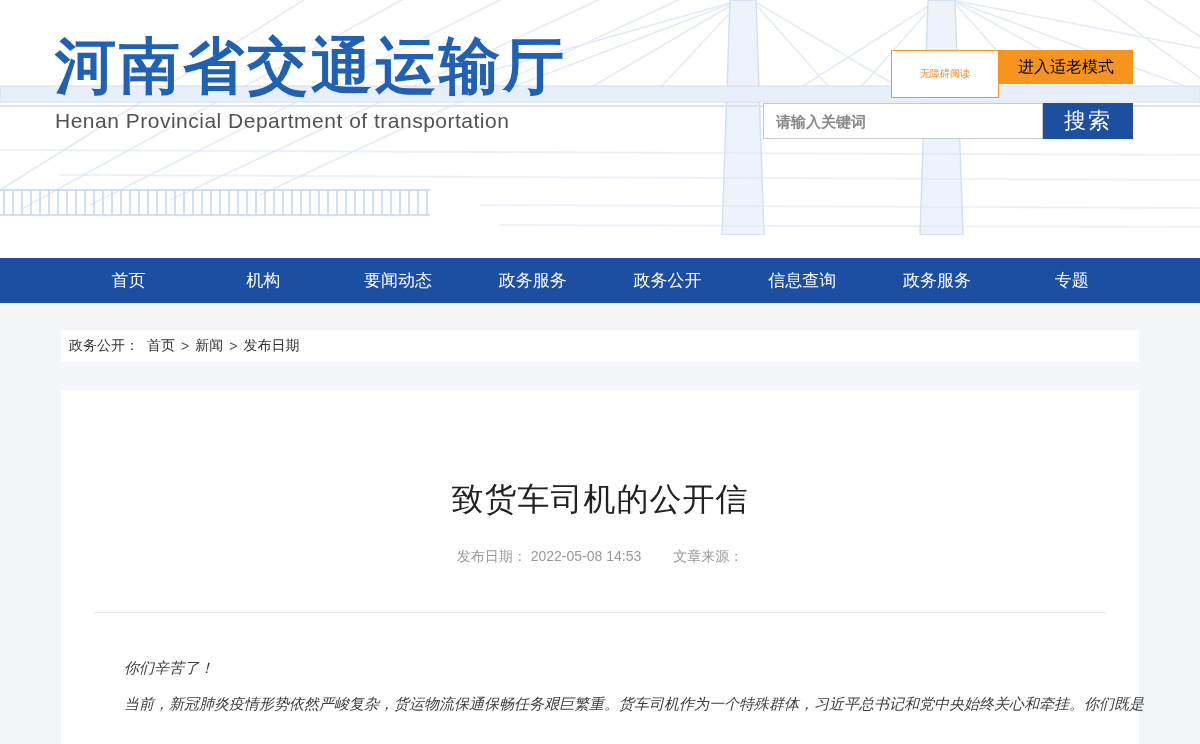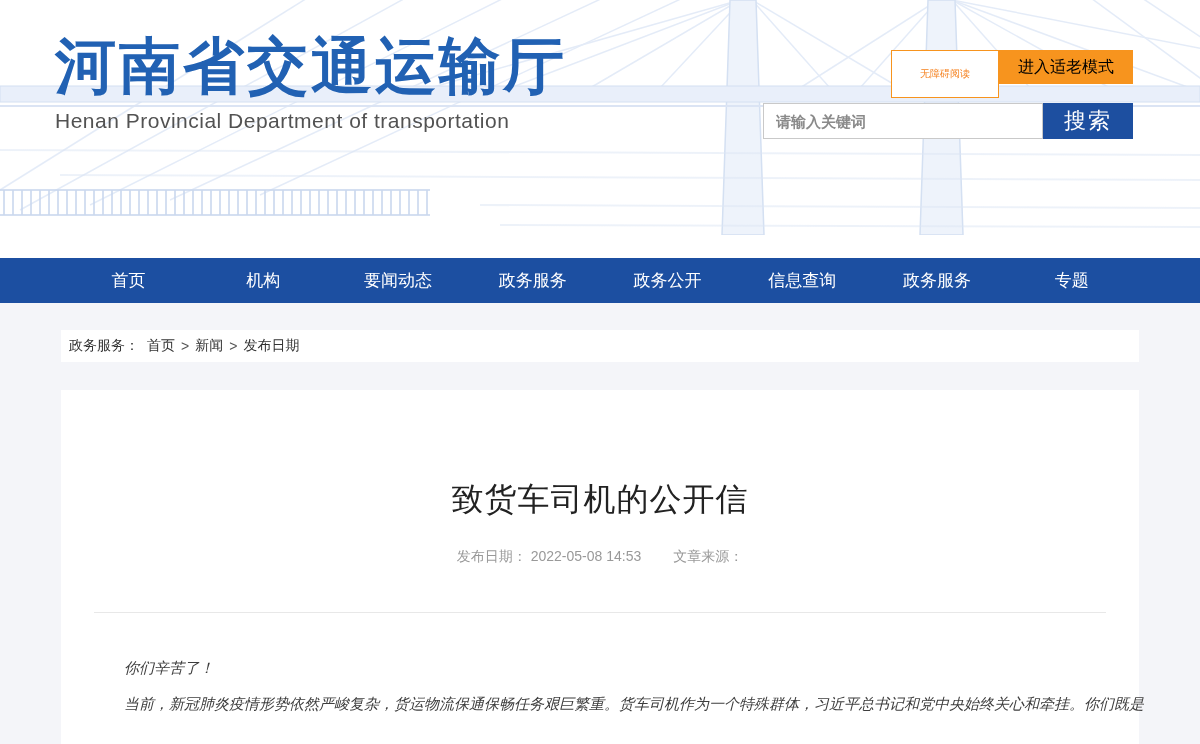--- a/index.html
+++ b/index.html
@@ -133,21 +133,21 @@
     <div class="nav-item">要闻动态</div>
     <div class="nav-item">政务服务</div>
     <div class="nav-item">政务公开</div>
     <div class="nav-item">信息查询</div>
     <div class="nav-item">政务服务</div>
     <div class="nav-item">专题</div>
   </div>
 </div>
 
 <div class="breadcrumb-bar">
-  <span class="crumb-label">政务服务：</span>
+  <span class="crumb-label">政务公开：</span>
   <span class="crumb">首页</span>
   <span class="sep">&gt;</span>
   <span class="crumb">新闻</span>
   <span class="sep">&gt;</span>
   <span class="crumb">发布日期</span>
 </div>
 
 <div class="article-card">
   <div class="article-title">致货车司机的公开信</div>
 

